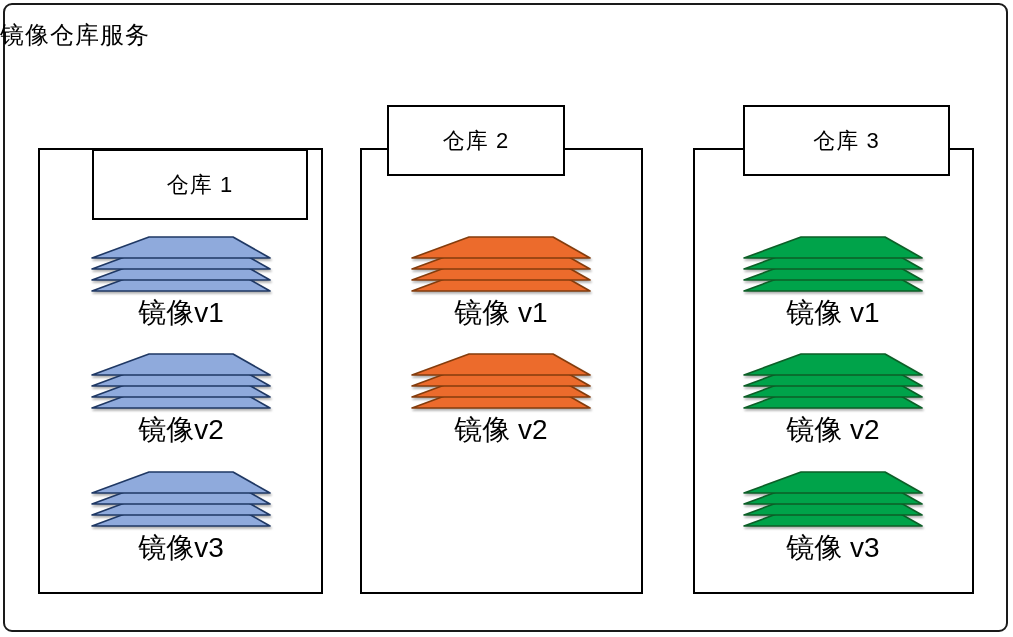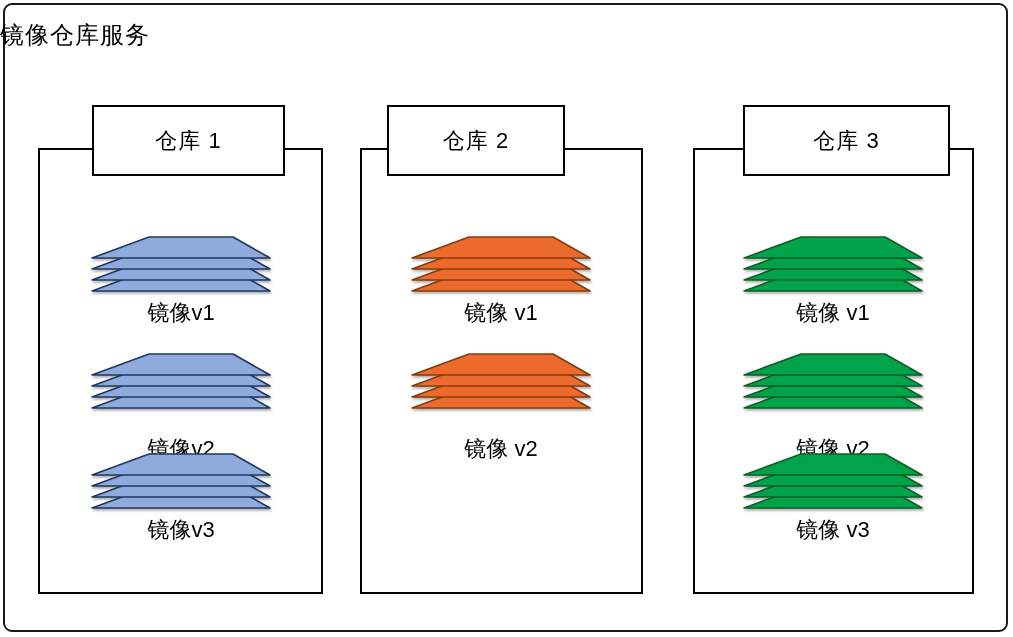--- a/index.html
+++ b/index.html
@@ -22,39 +22,39 @@
   }
   .wh-box-0{left:38px;width:285px;}
   .wh-box-1{left:360px;width:283px;}
   .wh-box-2{left:693px;width:281px;}
   .wh-header{
     position:absolute;top:105px;height:71px;box-sizing:border-box;
     border:2.5px solid #000;background:#fff;z-index:2;
     display:flex;align-items:center;justify-content:center;
     font-size:22px;letter-spacing:1px;
   }
-  .wh-header-0{left:92px;width:193px;}
+  .wh-header-0{left:92px;width:216px;margin-top:44px;}
   .wh-header-1{left:387px;width:178px;}
   .wh-header-2{left:743px;width:207px;}
   .stack-group{
     position:absolute;width:200px;z-index:3;
     display:flex;flex-direction:column;align-items:center;
   }
   .col-0 .stack-group{left:81px;}
   .col-1 .stack-group{left:401px;}
   .col-2 .stack-group{left:733px;}
   .row-0{top:235px;}
-  .row-1{top:352px;gap:19px;}
-  .row-2{top:452px;}
+  .row-1{top:352px;}
+  .row-2{top:470px;}
   .stack-svg{
     display:block;
     filter:drop-shadow(1.5px 2px 1px rgba(110,110,110,0.55));
   }
   .img-label{
-    margin-top:4px;font-size:22px;line-height:28px;text-align:center;
+    margin-top:4px;font-size:28px;line-height:28px;text-align:center;
     white-space:nowrap;
   }
   .col-wrap{position:absolute;left:0;top:0;width:0;height:0;}
 </style>
 </head>
 <body>
 
 <div class="outer-frame"></div>
 
 <div class="diagram-title">镜像仓库服务</div>

